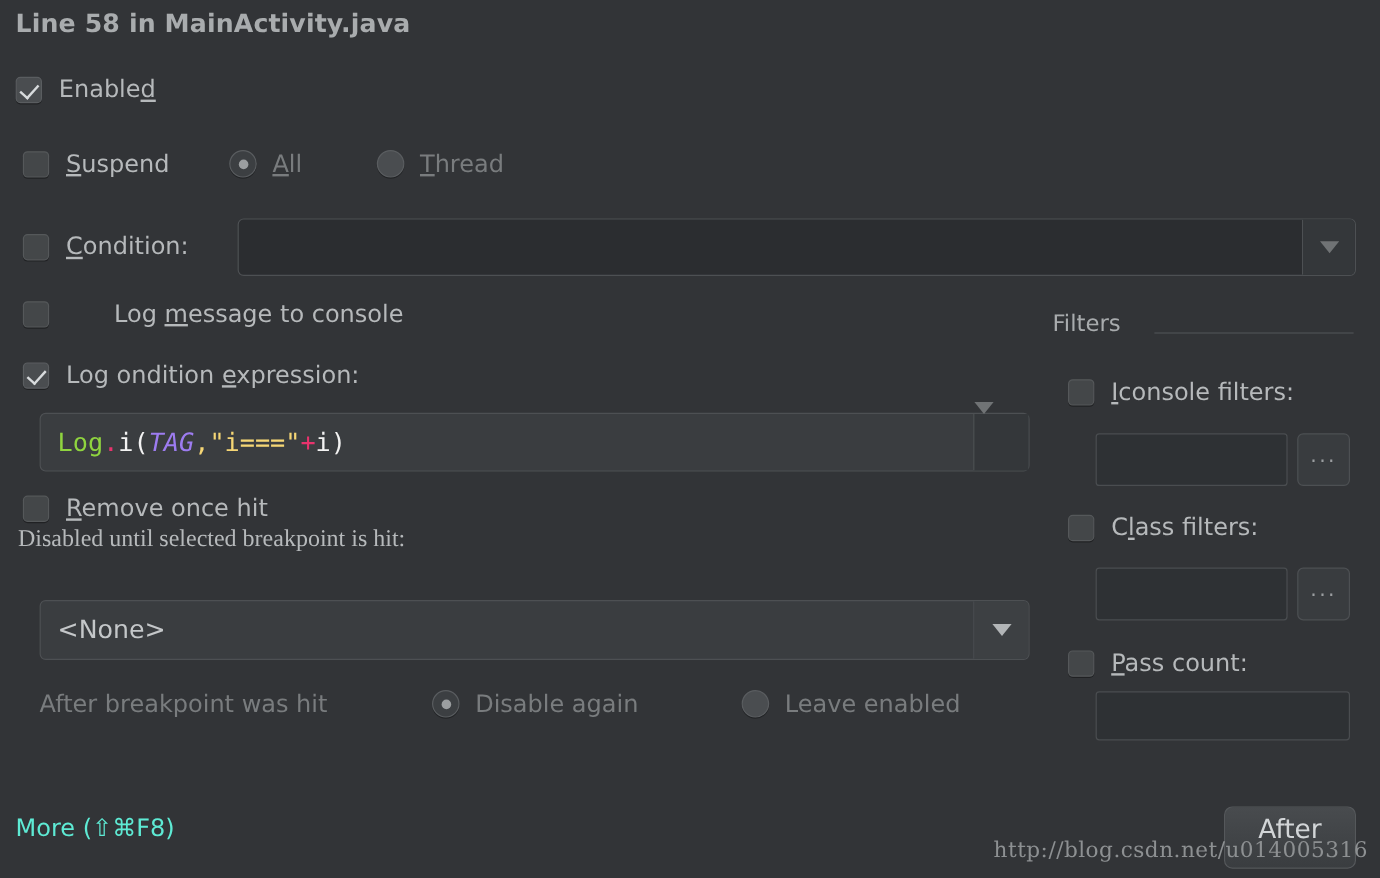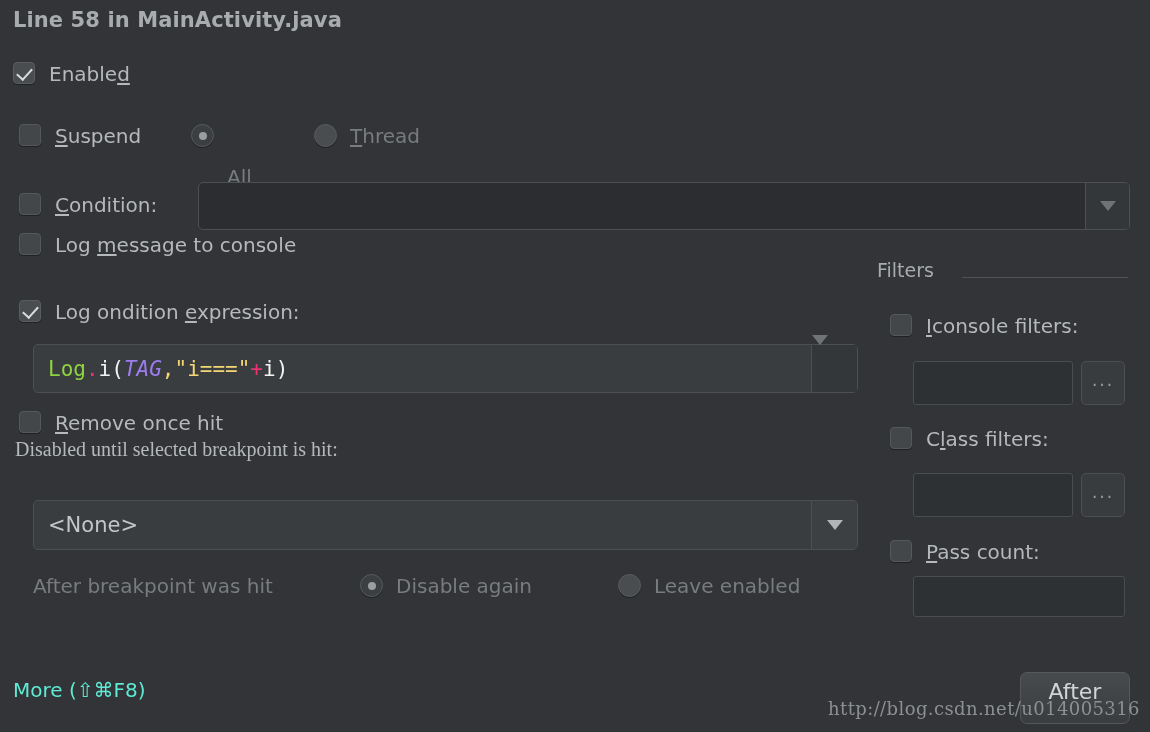--- a/index.html
+++ b/index.html
@@ -51,21 +51,21 @@
   }
   .rb.sel { background: #3c3f42; }
   .rb.sel::after {
     content: "";
     position: absolute; left: 50%; top: 50%;
     width: 8px; height: 8px; margin: -4px 0 0 -4px;
     border-radius: 50%; background: #9b9ea0;
   }
 
   
-  .row { position: absolute; display: flex; align-items: flex-start; }
+  .row { position: absolute; display: flex; align-items: flex-end; }
   .combo {
     background: #3a3d40;
     border: 1px solid #4d5053;
     border-radius: 5px;
     position: absolute;
     display: flex; align-items: stretch;
   }
   .combo .inner { flex: 1 1 auto; display: flex; align-items: center; padding-left: 14px; }
   .combo .arrowbox {
     width: 44px; flex: 0 0 auto;
@@ -165,39 +165,39 @@
     <div class="cb checked"></div>
     <span class="lbl" style="margin-left:14px;"><span>Enable</span><u>d</u></span>
   </div>
 
   <div class="row" style="left:19px; top:124px;">
     <div class="cb lite"></div>
     <span class="lbl" style="margin-left:14px;"><u>S</u><span>uspend</span></span>
   </div>
   <div class="row" style="left:191px; top:124px;">
     <div class="rb sel"></div>
-    <span class="lbl dim" style="margin-left:13px;margin-top:41px;"><u>A</u><span>ll</span></span>
+    <span class="lbl dim" style="margin-left:13px;"><u>A</u><span>ll</span></span>
   </div>
   <div class="row" style="left:314px; top:124px;">
     <div class="rb"></div>
     <span class="lbl dim" style="margin-left:13px;"><u>T</u><span>hread</span></span>
   </div>
 
   <div class="row" style="left:19px; top:193px;">
     <div class="cb lite"></div>
     <span class="lbl" style="margin-left:14px;"><u>C</u><span>ondition:</span></span>
   </div>
   <div class="combo dark" style="left:198px; top:182px; width:932px; height:48px;">
     <div class="inner"></div>
     <div class="arrowbox">
       <span class="arrow dim"></span>
     </div>
   </div>
 
-  <div class="row" style="left:19px; top:233px;">
+  <div class="row" style="left:19px; top:249px;gap:40px;">
     <div class="cb lite"></div>
     <span class="lbl" style="margin-left:14px;"><span>Log </span><u>m</u><span>essage to console</span></span>
   </div>
 
   <div class="row" style="left:19px; top:300px;">
     <div class="cb checked"></div>
     <span class="lbl" style="margin-left:14px;"><span>Log ondition </span><u>e</u><span>xpression:</span></span>
   </div>
 
   <div class="codefield" style="left:33px; top:344px; width:825px; height:49px;">

